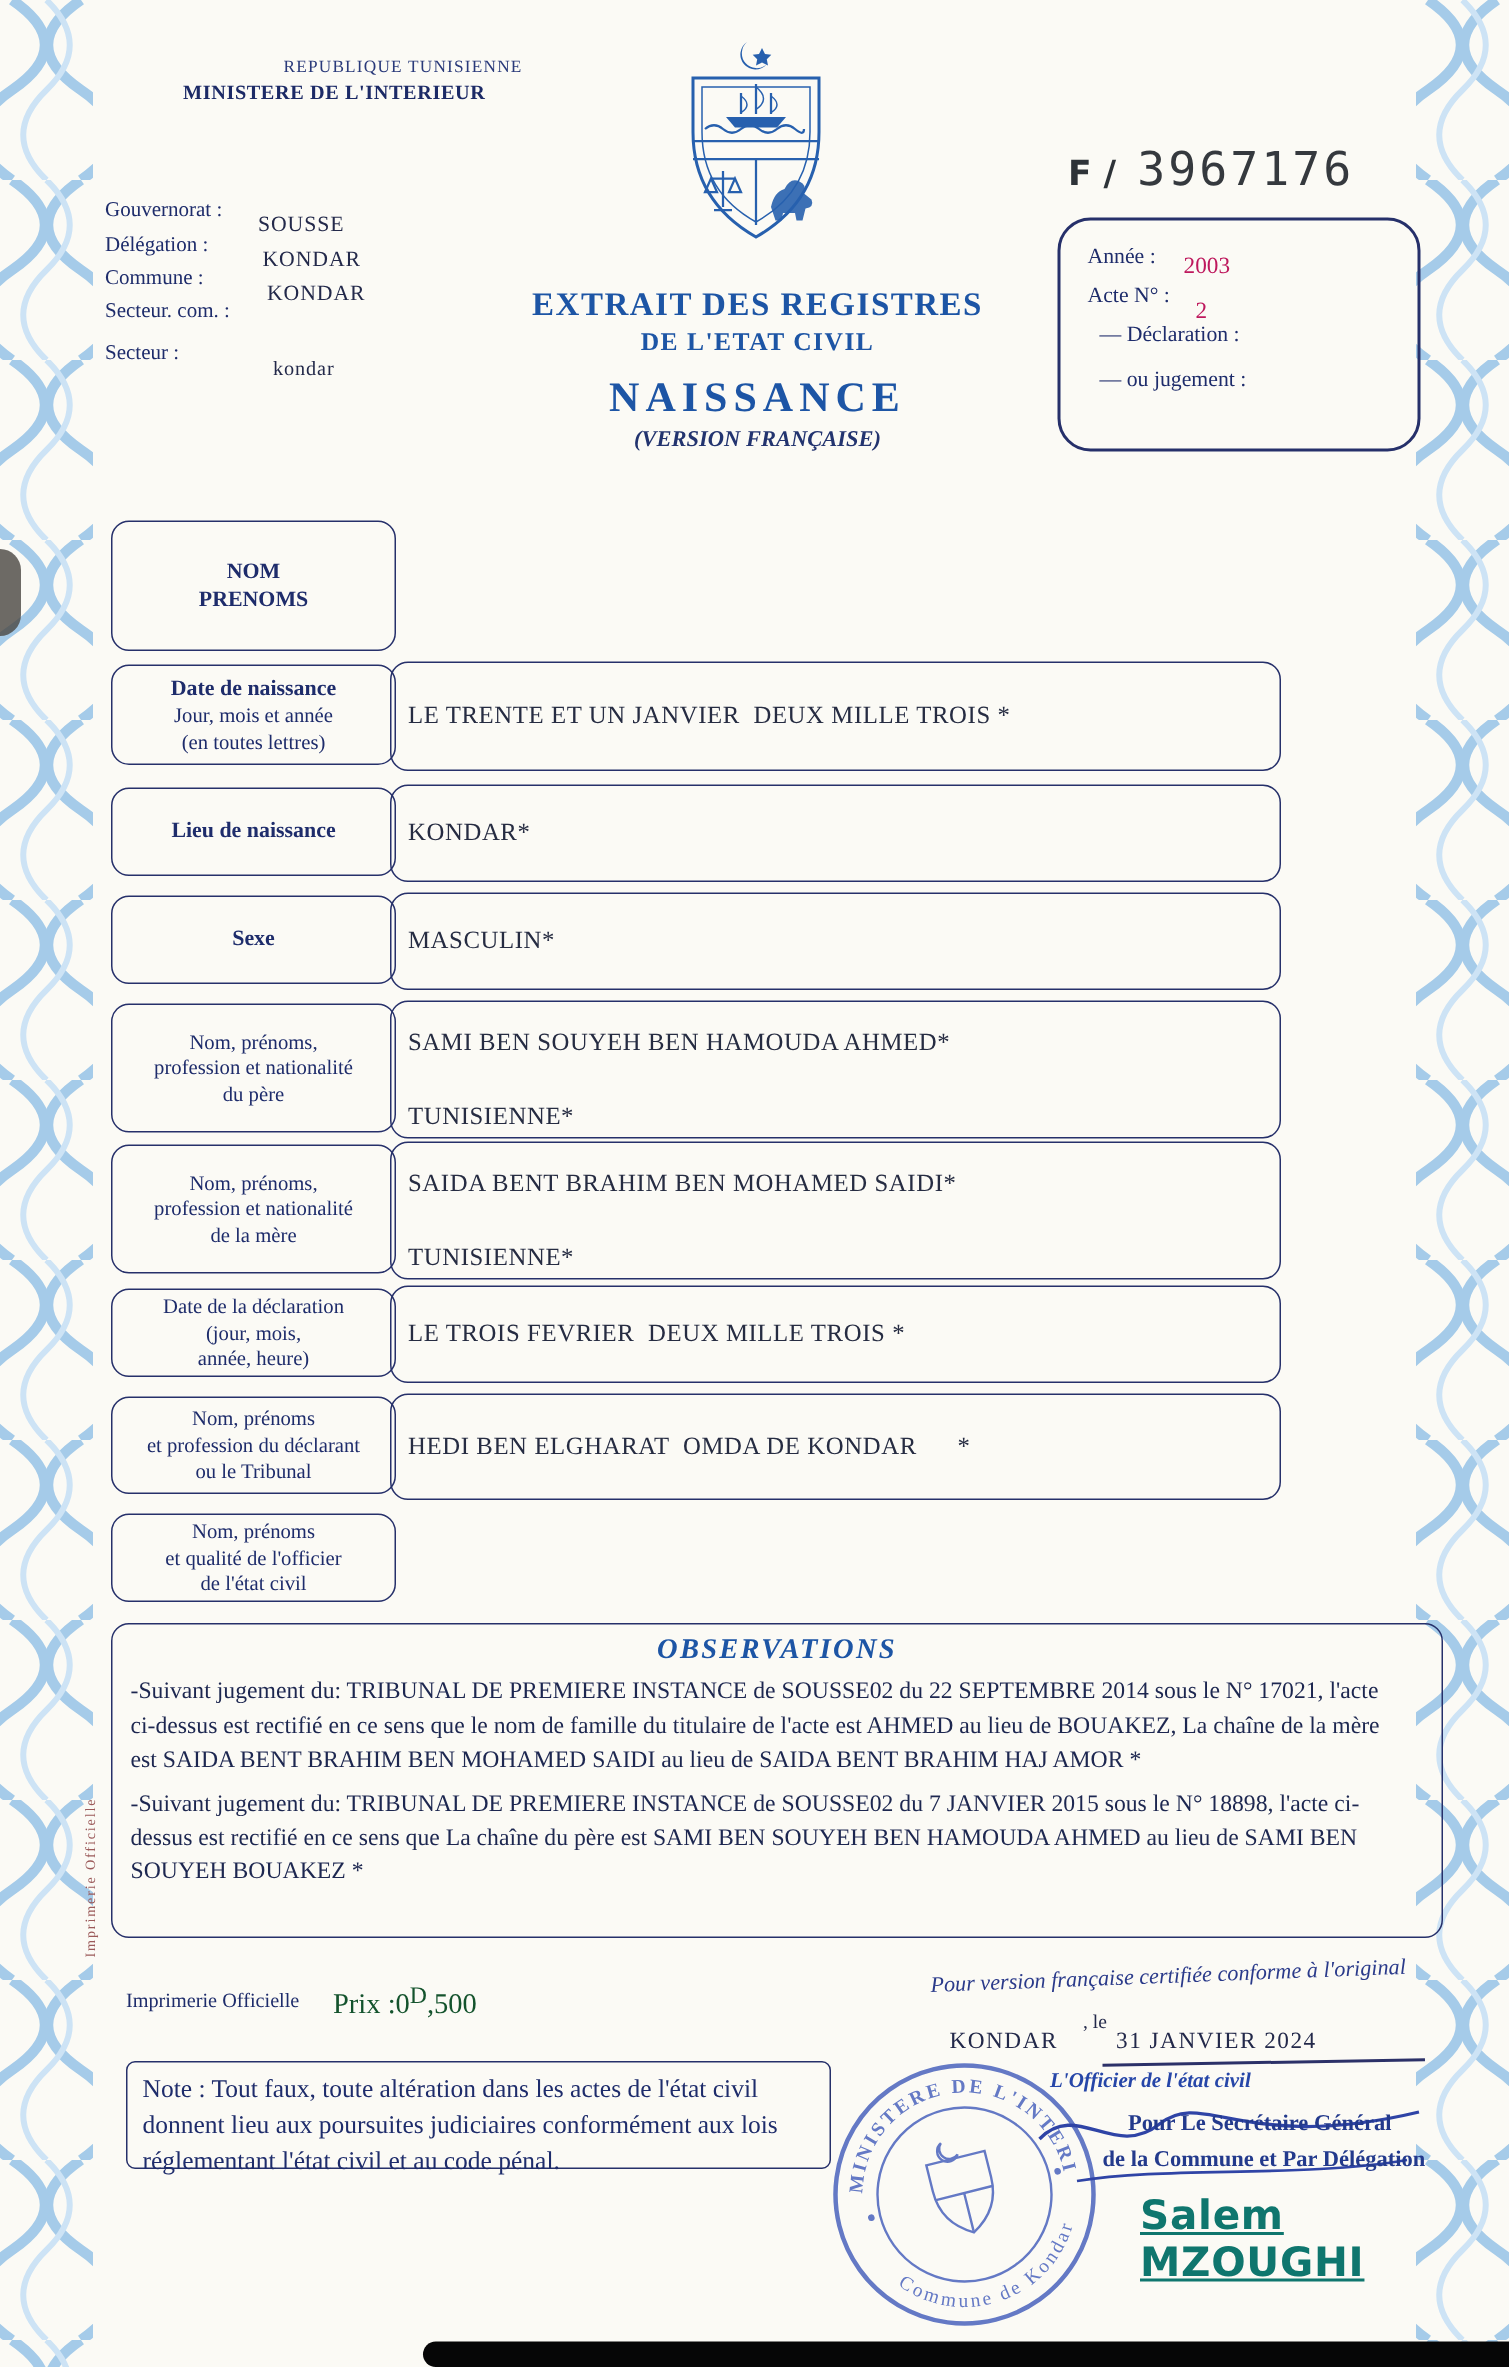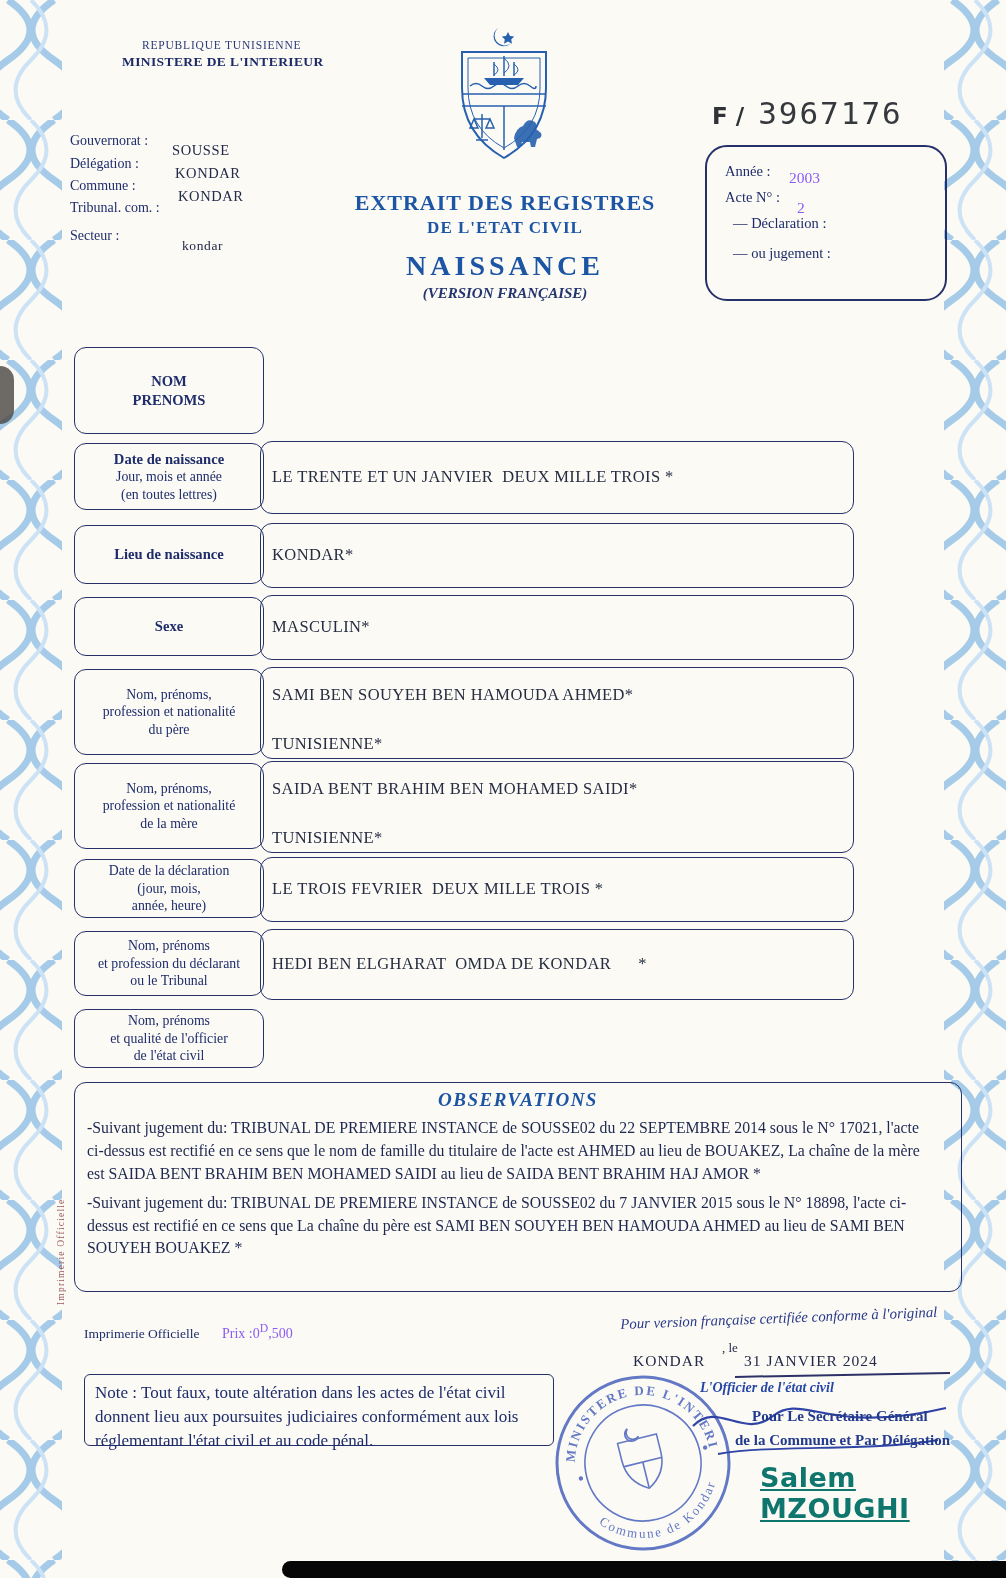--- a/index.html
+++ b/index.html
@@ -1,58 +1,58 @@
 <!DOCTYPE html>
 <html><head>
 <meta charset="utf-8">
 <style>
   html,body{margin:0;padding:0;background:#8a8a8a;}
   .page{position:relative;width:1006px;height:1578px;margin:0 auto;background:#fbfaf5;overflow:hidden;
         font-family:"Liberation Serif",serif;color:#1f2a5e;}
   .abs{position:absolute;}
 
   
-  .hdr-rep{font-size:11.5px;letter-spacing:.8px;color:#2a3a7a;}
+  .hdr-rep{font-size:11.5px;letter-spacing:.8px;color:#2a3a7a;margin-left:47px;}
   .hdr-min{font-size:13.5px;font-weight:bold;letter-spacing:.4px;color:#1c2a66;}
   .serial-wrap{display:flex;align-items:baseline;gap:14px;}
   .serial-prefix{font-size:23px;font-weight:bold;color:#2e3338;font-family:"DejaVu Sans",sans-serif;}
   .serial-num{font-size:31px;color:#35393e;font-family:"DejaVu Sans Mono",monospace;letter-spacing:2px;}
 
   .loc-label{font-size:14px;color:#1e2c6b;}
   .loc-val{font-size:14.5px;color:#23294a;letter-spacing:.6px;}
 
   .titleblock{left:300px;top:190px;width:410px;text-align:center;}
   .title1{font-size:22px;font-weight:bold;color:#1d55a5;letter-spacing:1px;}
   .title2{font-size:17px;font-weight:bold;color:#1d55a5;letter-spacing:1px;margin-top:2px;}
   .title3{font-size:28px;font-weight:bold;color:#1d55a5;letter-spacing:4px;margin-top:12px;}
   .title4{font-size:15px;font-weight:bold;font-style:italic;color:#23346f;margin-top:3px;}
 
   .actbox{left:705px;top:145px;width:238px;height:152px;border:2px solid #26306a;border-radius:22px;}
   .act-line{font-size:14.5px;color:#1e2c6b;}
-  .act-val{font-size:15.5px;color:#8b5cf6;}
+  .act-val{font-size:15.5px;color:#be185d;}
 
   
   .row{position:absolute;left:74px;width:780px;}
   .lblbox{position:absolute;left:0;top:2px;bottom:4px;width:188px;border:1.7px solid #26306a;border-radius:12px;
           display:flex;flex-direction:column;justify-content:center;align-items:center;text-align:center;background:transparent;}
   .valbox{position:absolute;left:186px;right:0;top:0;bottom:0;border:1.7px solid #26306a;border-radius:12px;
           display:flex;flex-direction:column;justify-content:center;padding-left:11px;box-sizing:border-box;}
   .valbox.spread{justify-content:space-between;padding-top:16px;padding-bottom:3px;}
   .lbl{font-size:13.8px;color:#1e2c6b;line-height:1.28;}
   .lbl.b{font-weight:bold;font-size:14.6px;}
   .val{font-size:16.5px;color:#262c42;letter-spacing:.4px;white-space:pre;line-height:1.35;}
 
   
   .obsbox{position:absolute;left:74px;right:44px;top:1082px;height:210px;border:1.7px solid #26306a;border-radius:12px;box-sizing:border-box;padding:6px 12px 0 12px;}
   .obs-title{text-align:center;font-size:19px;font-weight:bold;font-style:italic;color:#1d55a5;letter-spacing:1.5px;}
   .obs-p{font-size:15.8px;color:#1d2750;line-height:1.45;margin:6px 16px 0 0;}
 
   
   .ftr{font-size:13.5px;color:#1e2c6b;}
-  .prix{font-size:14px;color:#8b5cf6;}
+  .prix{font-size:19px;color:#14532d;}
   .cert{font-style:italic;font-size:14.8px;color:#2a3a8a;transform:rotate(-2.2deg);transform-origin:left top;}
   .place{font-size:15.5px;letter-spacing:1px;color:#23294a;}
   .le{font-size:13px;color:#23294a;}
   .datev{font-size:15.5px;color:#23294a;letter-spacing:1px;}
   .dateline{border-top:2px solid #2c3168;transform:rotate(-1deg);}
   .officer{font-weight:bold;font-style:italic;font-size:14px;color:#2646a8;}
   .notebox{position:absolute;left:84px;top:1374px;width:470px;height:72px;border:1.6px solid #26306a;border-radius:6px;
            font-size:17px;color:#1e2c6b;line-height:1.4;padding:6px 10px;box-sizing:border-box;}
   .sec{font-weight:bold;font-size:15px;color:#233a8c;}
   .sig{font-size:27px;font-weight:bold;color:#0f766e;font-family:"DejaVu Sans",sans-serif;letter-spacing:.5px;text-decoration:underline;}
@@ -118,21 +118,21 @@
     <span class="serial-prefix">F /</span>
     <span class="serial-num">3967176</span>
   </div>
 
   <div class="abs loc-label" style="left:70px;top:133px;">Gouvernorat :</div>
   <div class="abs loc-val" style="left:172px;top:142px;">SOUSSE</div>
   <div class="abs loc-label" style="left:70px;top:156px;">Délégation :</div>
   <div class="abs loc-val" style="left:175px;top:165px;">KONDAR</div>
   <div class="abs loc-label" style="left:70px;top:178px;">Commune :</div>
   <div class="abs loc-val" style="left:178px;top:188px;">KONDAR</div>
-  <div class="abs loc-label" style="left:70px;top:200px;">Tribunal. com. :</div>
+  <div class="abs loc-label" style="left:70px;top:200px;">Secteur. com. :</div>
   <div class="abs loc-label" style="left:70px;top:228px;">Secteur :</div>
   <div class="abs loc-val" style="left:182px;top:238px;font-size:13.5px;">kondar</div>
 
   <div class="abs titleblock">
     <div class="title1">EXTRAIT DES REGISTRES</div>
     <div class="title2">DE L'ETAT CIVIL</div>
     <div class="title3">NAISSANCE</div>
     <div class="title4">(VERSION FRANÇAISE)</div>
   </div>
 

